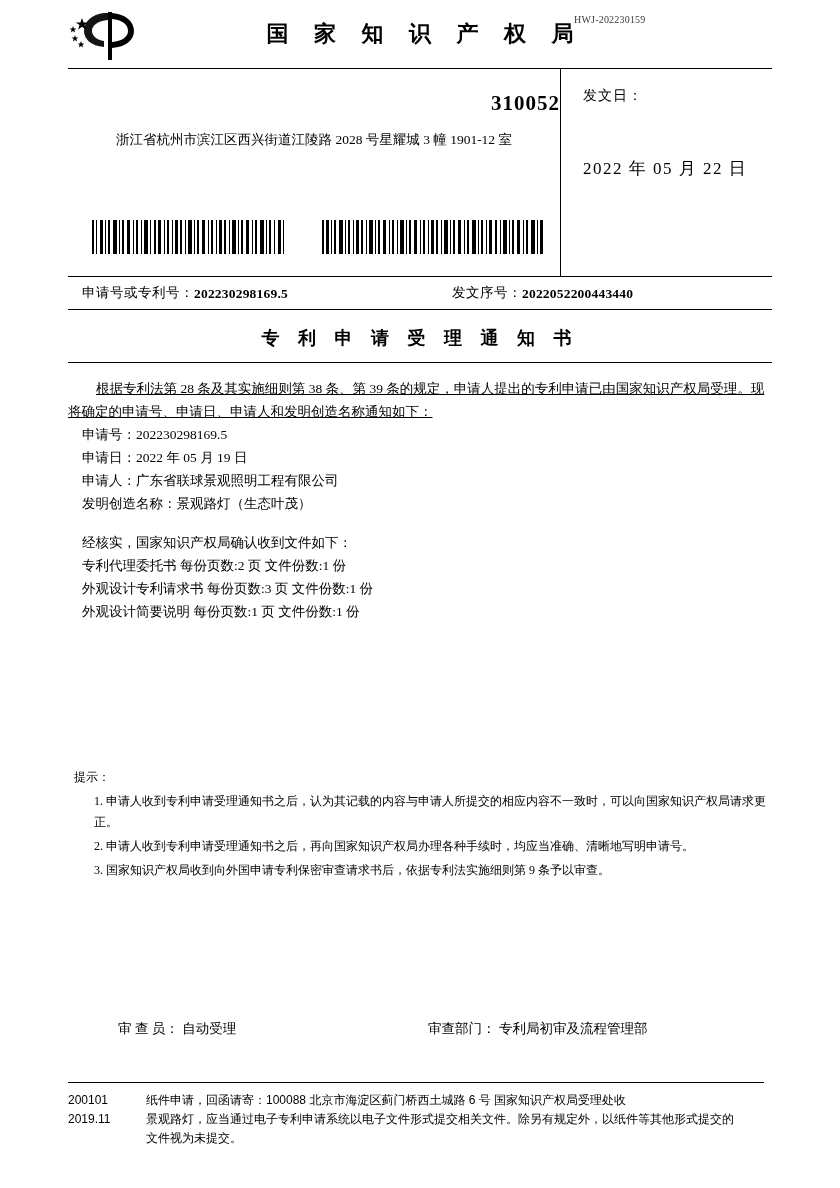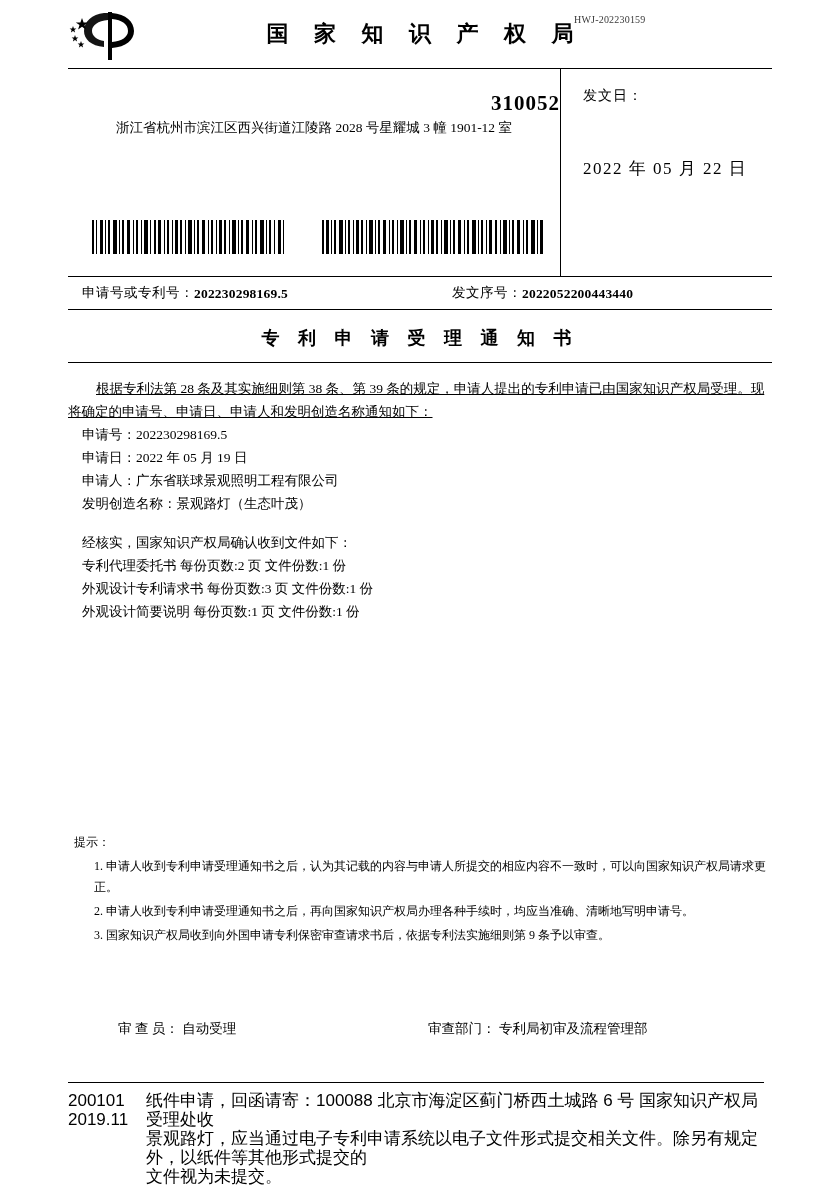--- a/index.html
+++ b/index.html
@@ -77,20 +77,21 @@
   }
   .postcode {
     font-family: "Liberation Serif", serif;
     font-weight: bold;
     font-size: 21px;
     letter-spacing: 1px;
     padding-left: 30px;
     text-align: right;
   }
   .addr-lines {
+    margin-top: 12px;
     text-align: center;
     font-size: 13.5px;
     line-height: 24px;
     padding: 0 6px;
   }
   .barcodes {
     position: absolute;
     bottom: 22px;
     left: 0;
     width: 100%;
@@ -165,21 +166,21 @@
   }
   .field-line {
     line-height: 23px;
     padding-left: 14px;
   }
   .spacer-block { height: 16px; }
 
   
   .notes {
     position: absolute;
-    top: 832px;
+    top: 767px;
     left: 68px;
     right: 68px;
     font-size: 12px;
     line-height: 21px;
   }
   .notes-title { padding-left: 6px; }
   .note-item {
     padding-left: 26px;
     text-indent: 0;
     margin-top: 3px;
@@ -198,21 +199,21 @@
   .sig-right { }
 
   
   .footer {
     position: absolute;
     left: 68px;
     right: 76px;
     top: 1082px;
     border-top: 1.4px solid #000;
     padding-top: 8px;
-    font-size: 17px;
+    font-size: 12px;
     line-height: 19px;
     font-family: "Liberation Sans", sans-serif;
   }
   .footer-row { display: flex; }
   .footer-codes {
     width: 78px;
     flex: none;
   }
   .footer-body { flex: 1; }
   .footer-body .ln { display: block; }

